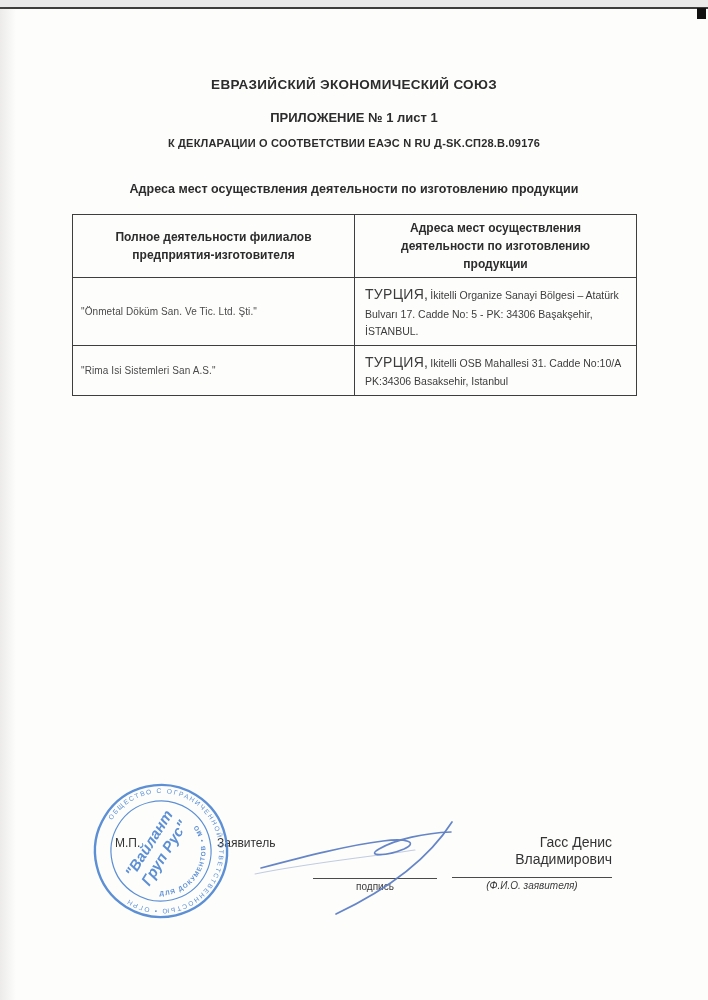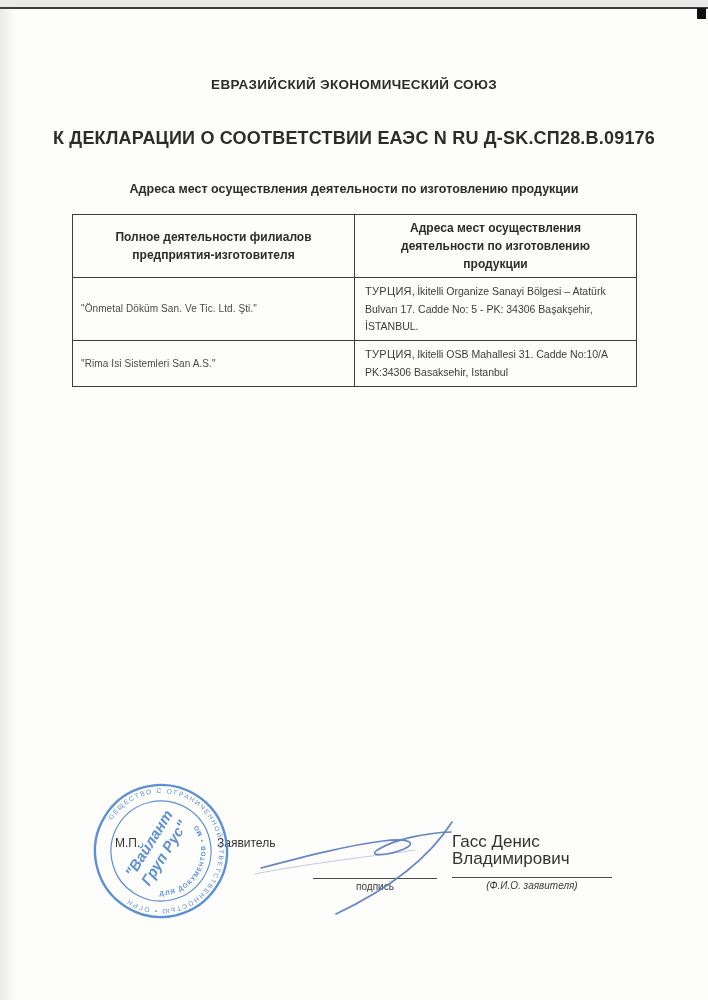--- a/index.html
+++ b/index.html
@@ -14,71 +14,72 @@
     color:#2f2f2f;
   }
   
   .scan-top { position:absolute; top:0; left:0; width:100%; height:2px; background:#1b1b1b; opacity:.85; }
   .scan-corner { position:absolute; top:1px; right:2px; width:9px; height:11px; background:#101010; }
   .scan-left { position:absolute; top:0; left:0; width:16px; height:100%; background:linear-gradient(to right, rgba(110,105,100,.12), rgba(110,105,100,0)); }
 
   .hdr { position:absolute; left:0; width:708px; text-align:center; font-weight:bold; color:#2c2c2c; }
   .t1 { top:70px;  font-size:13.5px; letter-spacing:.3px; }
   .t2 { top:103px; font-size:13px; }
-  .t3 { top:121px; font-size:18px; letter-spacing:.2px; }
+  .t3 { top:130px; font-size:11px; letter-spacing:.2px; }
   .t4 { top:175px; font-size:12.5px; }
 
   table.addr-table {
     position:absolute; left:72px; top:207px; width:564px;
     border-collapse:collapse; table-layout:fixed;
   }
   .addr-table th, .addr-table td { border:1.5px solid #3e3e3e; vertical-align:middle; }
   .addr-table th {
     font-size:12px; font-weight:bold; color:#2c2c2c;
     height:61px; line-height:1.5; padding:4px 22px; text-align:center;
   }
   .addr-table td.name-cell {
     height:42px; font-size:10px; color:#4a4a4a;
     padding:4px 6px 4px 8px; letter-spacing:.1px;
   }
   .addr-table td.addr-cell {
     font-size:10.5px; color:#3c3c3c; line-height:1.62; padding:5px 12px 5px 10px;
   }
   .addr-table tr.r2 td { height:45px; }
-  .country { font-size:11px; letter-spacing:.3px; margin-right:2px; }
+  .country { font-size:14px; letter-spacing:.3px; margin-right:2px; }
 
   .footer-label { position:absolute; font-size:12px; color:#333; }
   .mp    { left:115px; top:829px; z-index:1; }
   .appl  { left:217px; top:829px; }
 
   .stamp-wrap {
     position:absolute; left:90px; top:773px; width:142px; height:142px;
     transform:rotate(-58deg); opacity:.9; z-index:2; pointer-events:none;
   }
   .sig-wrap { position:absolute; left:253px; top:803px; width:212px; height:112px; z-index:3; }
 
   .rule { position:absolute; border-top:1px solid #4a4a4a; }
   .sig-rule { left:313px; top:871px; width:124px; }
   .fio-rule { left:452px; top:870px; width:160px; }
   .caption { position:absolute; font-size:10px; color:#3a3a3a; text-align:center; }
   .sig-cap { left:313px; top:874px; width:124px; }
   .fio-cap { left:452px; top:873px; width:160px;font-style:italic; }
-  .fio-name { position:absolute; left:452px; top:827px; width:160px; text-align:left;
-              font-size:17px; line-height:16.5px; color:#333; }
+  .fio-name { position:absolute; left:452px; top:827px; width:160px; text-align:right;
+              font-size:14px; line-height:16.5px; color:#333; }
 </style>
 </head>
 <body>
 
 <div class="page">
 
   <div class="scan-top"></div>
   <div class="scan-corner"></div>
   <div class="scan-left"></div>
 
   <div class="hdr t1">ЕВРАЗИЙСКИЙ ЭКОНОМИЧЕСКИЙ СОЮЗ</div>
+  <div class="hdr t2">ПРИЛОЖЕНИЕ № 1 лист 1</div>
   <div class="hdr t3">К ДЕКЛАРАЦИИ О СООТВЕТСТВИИ ЕАЭС N RU Д-SK.СП28.В.09176</div>
   <div class="hdr t4">Адреса мест осуществления деятельности по изготовлению продукции</div>
 
   <table class="addr-table">
     <colgroup>
         <col style="width:282px">
         <col style="width:282px">
       </colgroup>
     <thead>
       <tr>

